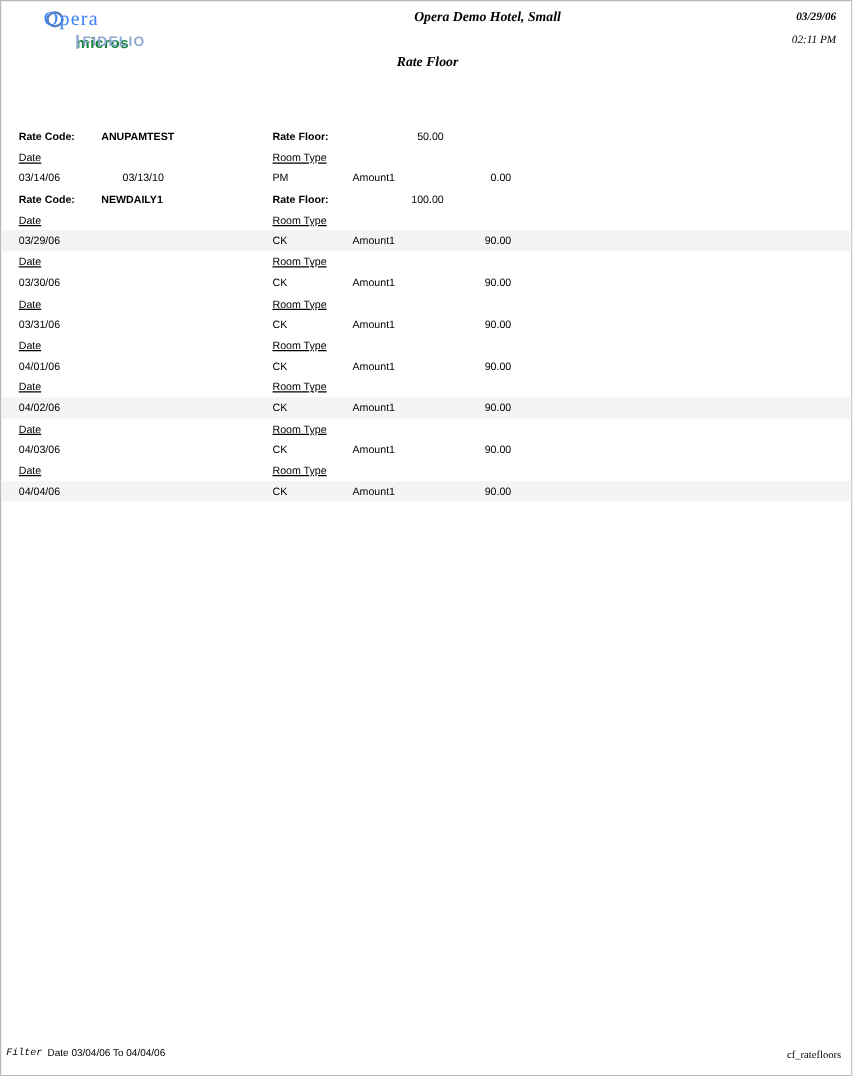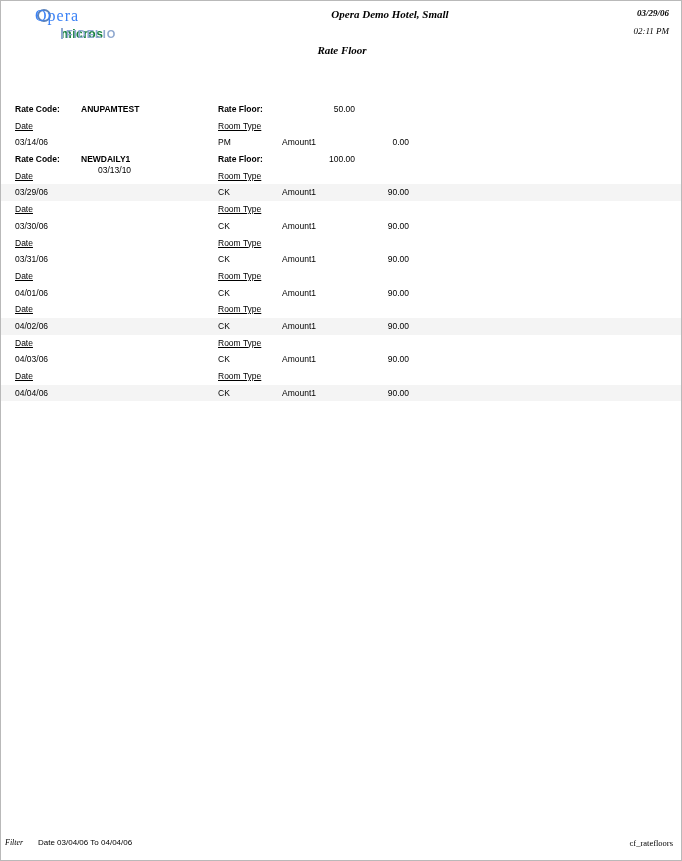--- a/index.html
+++ b/index.html
@@ -136,35 +136,35 @@
   }
   .cell {
     position: absolute;
     font-size: 8.5px;
     white-space: nowrap;
     top: 3px;
   }
   .c-label   { left: 14px;  font-weight: bold; font-size: 8.5px; }
   .c-code    { left: 80px;  font-weight: bold; font-size: 8.5px; }
   .c-date    { left: 14px; }
-  .c-date2   { left: 97px; margin-top: 28px; }
+  .c-date2   { left: 97px; }
   .c-rflabel { left: 217px; font-weight: bold; font-size: 8.5px; }
   .c-rfval   { left: 318px; text-align: right; width: 36px; }
   .c-rtype   { left: 217px; text-decoration: underline; }
   .c-rcode   { left: 217px; }
   .c-amtlbl  { left: 281px; }
   .c-amtval  { left: 372px; text-align: right; width: 36px; }
   .underline { text-decoration: underline; }
   .f-filter-label {
     position: absolute;
     left: 4px;
     top: 837px;
     font-size: 8px;
     font-style: italic;
-    font-family: Liberation Serif, serif;
+    font-family: Liberation Mono, monospace;
     text-align: center;
   }
   .f-filter-value {
     position: absolute;
     left: 37px;
     top: 837px;
     font-size: 8px;
     font-family: "Liberation Sans", sans-serif;
   }
   .f-page {

